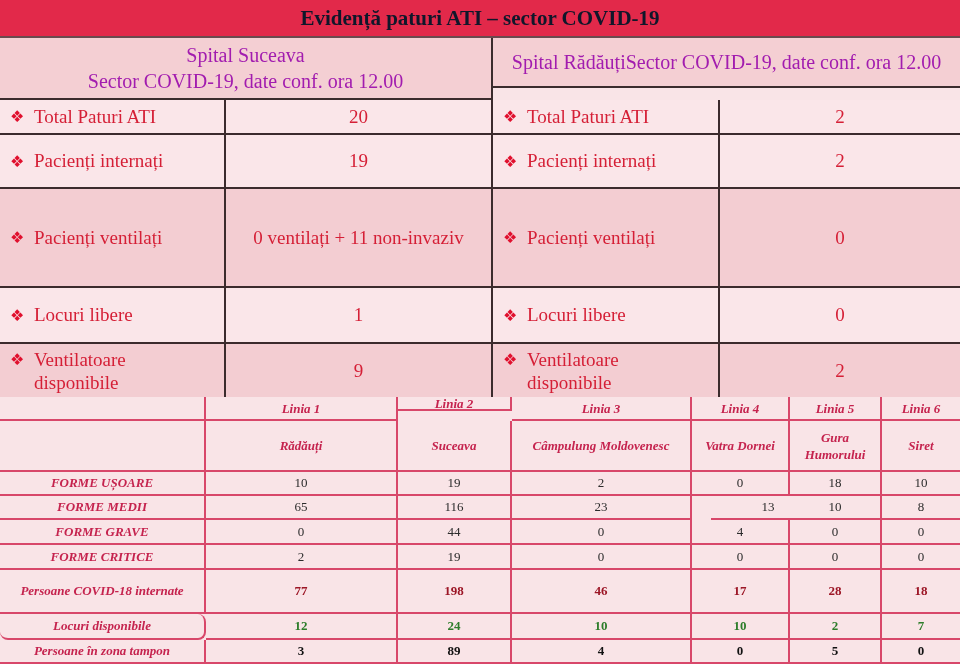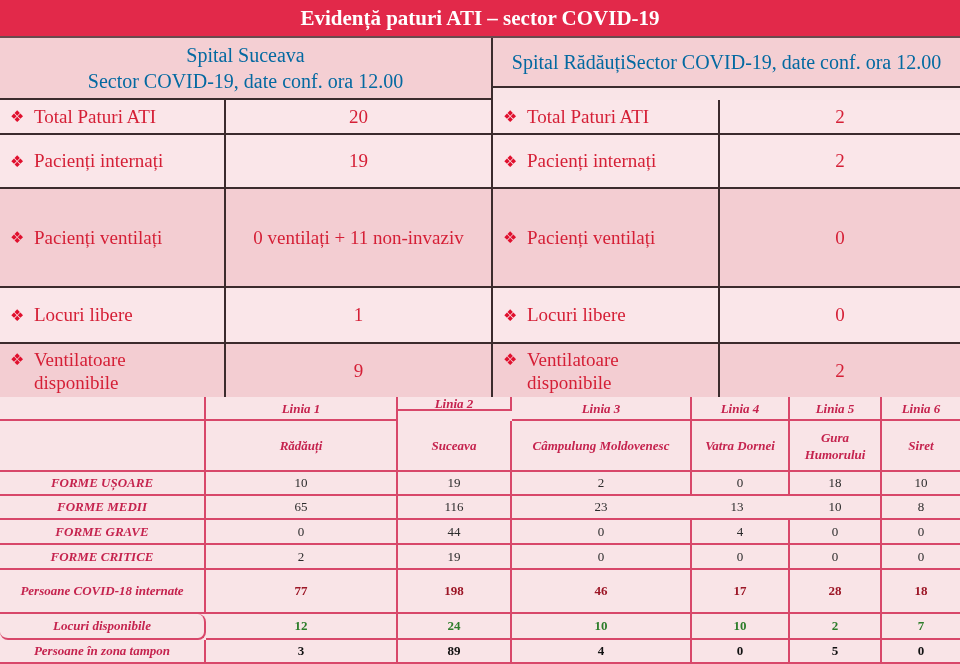--- a/index.html
+++ b/index.html
@@ -4,34 +4,34 @@
 <style>
   html, body { margin: 0; padding: 0; }
   body {
     width: 960px; height: 664px; overflow: hidden;
     background: #f9e4e7;
     font-family: "Liberation Serif", serif;
     position: relative;
   }
   .title-bar {
     position: absolute; left: 0; top: 0; width: 960px; height: 38px;
-    background: #e2294a; color: #ffffff;
+    background: #e2294a; color: #0f172a;
     font-weight: bold; font-size: 21px;
     display: flex; align-items: center; justify-content: center;
     border-bottom: 2px solid #6a4a4e; box-sizing: border-box;
   }
   
   .upper { position: absolute; left: 0; top: 38px; width: 960px; }
   .u-cell {
     position: absolute; box-sizing: border-box;
     border-right: 2px solid #3b2b2d; border-bottom: 2px solid #3b2b2d;
     display: flex; align-items: center;
     color: #d51f36; font-size: 19px;
   }
-  .u-hdr { background: #f4cfd3; color: #0369a1; justify-content: center; text-align: center; line-height: 26px; font-size: 20px; }
+  .u-hdr { background: #f4cfd3; color: #a21caf; justify-content: center; text-align: center; line-height: 26px; font-size: 20px; }
   .u-light { background: #fae6e9; }
   .u-dark { background: #f3cdd2; }
   .u-label { padding-left: 10px; }
   .u-value { justify-content: center; text-align: center; }
   .bullet { color: #e0102e; font-size: 16px; margin-right: 10px; width: 14px; display: inline-block; }
   .label-wrap { display: flex; align-items: flex-start; line-height: 23px; }
   
   .lower { position: absolute; left: 0; top: 397px; width: 960px; }
   .l-cell {
     position: absolute; box-sizing: border-box;
@@ -141,21 +141,21 @@
     <div class="l-cell " style="left: 206px; top: 75px; width: 192px; height: 24px;">10</div>
     <div class="l-cell " style="left: 398px; top: 75px; width: 114px; height: 24px;">19</div>
     <div class="l-cell " style="left: 512px; top: 75px; width: 180px; height: 24px;">2</div>
     <div class="l-cell " style="left: 692px; top: 75px; width: 98px; height: 24px;">0</div>
     <div class="l-cell " style="left: 790px; top: 75px; width: 92px; height: 24px;">18</div>
     <div class="l-cell " style="left: 882px; top: 75px; width: 78px; height: 24px; border-right: none;">10</div>
     <div class="l-cell l-rowlabel" style="left: 0px; top: 99px; width: 206px; height: 24px;">FORME MEDII</div>
     <div class="l-cell " style="left: 206px; top: 99px; width: 192px; height: 24px;">65</div>
     <div class="l-cell " style="left: 398px; top: 99px; width: 114px; height: 24px;">116</div>
     <div class="l-cell " style="left: 512px; top: 99px; width: 180px; height: 24px;">23</div>
-    <div class="l-cell " style="left: 680px; top: 99px; width: 116px; height: 24px;">13</div>
+    <div class="l-cell " style="left: 711px; top: 99px; width: 116px; height: 24px;">13</div>
     <div class="l-cell " style="left: 790px; top: 99px; width: 92px; height: 24px;">10</div>
     <div class="l-cell " style="left: 882px; top: 99px; width: 78px; height: 24px; border-right: none;">8</div>
     <div class="l-cell l-rowlabel" style="left: 0px; top: 123px; width: 206px; height: 25px;">FORME GRAVE</div>
     <div class="l-cell " style="left: 206px; top: 123px; width: 192px; height: 25px;">0</div>
     <div class="l-cell " style="left: 398px; top: 123px; width: 114px; height: 25px;">44</div>
     <div class="l-cell " style="left: 512px; top: 123px; width: 180px; height: 25px;">0</div>
     <div class="l-cell " style="left: 692px; top: 123px; width: 98px; height: 25px;">4</div>
     <div class="l-cell " style="left: 790px; top: 123px; width: 92px; height: 25px;">0</div>
     <div class="l-cell " style="left: 882px; top: 123px; width: 78px; height: 25px; border-right: none;">0</div>
     <div class="l-cell l-rowlabel" style="left: 0px; top: 148px; width: 206px; height: 25px;">FORME CRITICE</div>

